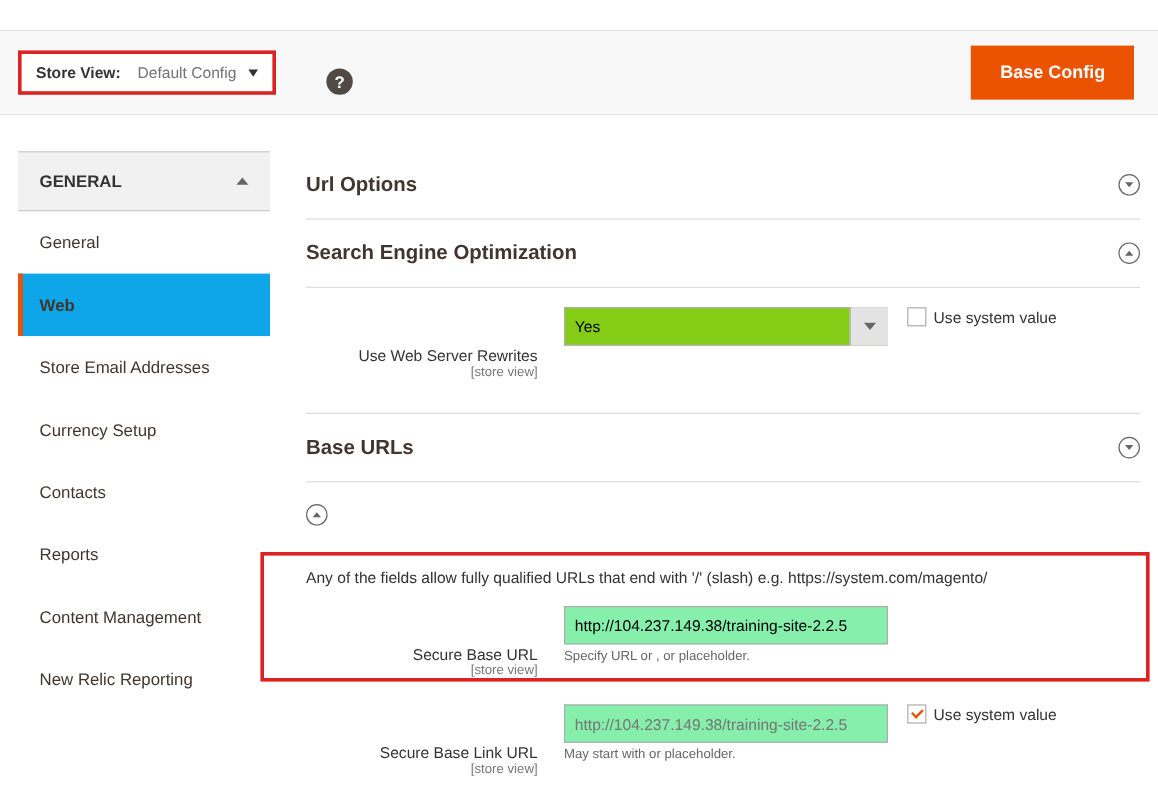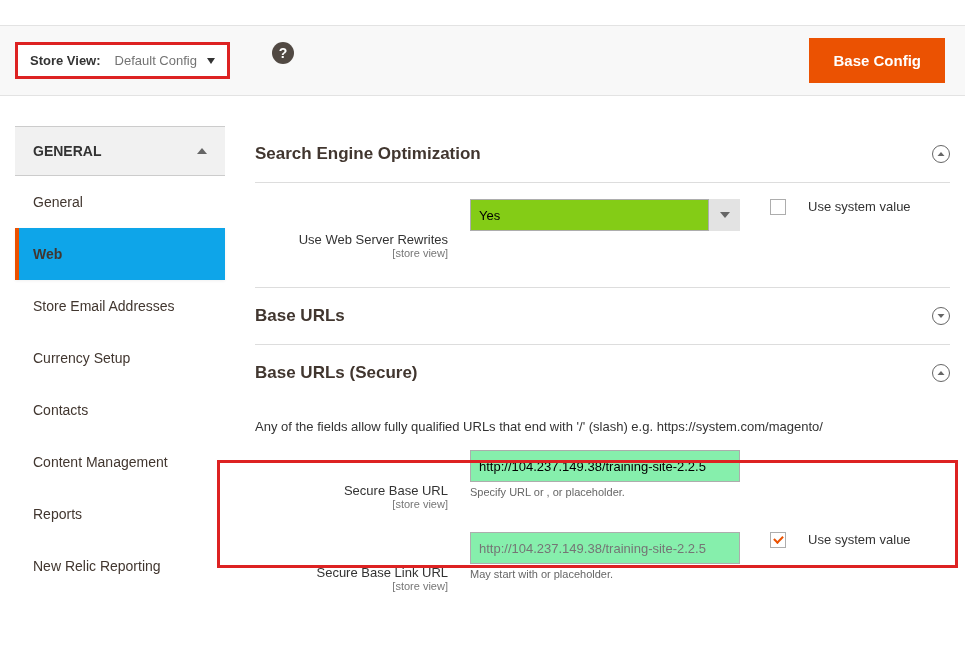--- a/index.html
+++ b/index.html
@@ -1,18 +1,18 @@
 <!DOCTYPE html>
 <html><head>
 <meta charset="utf-8">
 <style>
   * { box-sizing: border-box; margin: 0; padding: 0; }
   body { font-family: 'Helvetica Neue', Arial, sans-serif; font-size: 13px; color: #333; background: #fff; width: 965px; }
   .top-bar { display: flex; align-items: center; justify-content: space-between; padding: 12px 20px 12px 15px; border-top: 1px solid #e3e3e3; border-bottom: 1px solid #e3e3e3; margin-top: 25px; background: #f8f8f8; }
-  .top-left { display: flex; align-items: flex-start; gap: 12px; }
+  .top-left { display: flex; align-items: flex-end; gap: 12px; }
   .store-view-wrap { display: flex; align-items: center; border: 3px solid #d22; padding: 8px 12px; background: #fff; position: relative; }
   .sv-label { font-weight: 600; margin-right: 14px; }
   .sv-value { color: #737373; }
   .sv-caret { margin-left: 10px; display: inline-block; width: 0; height: 0; border-left: 4px solid transparent; border-right: 4px solid transparent; border-top: 6px solid #333; }
   .help-icon { width: 22px; height: 22px; border-radius: 50%; background: #514943; color: #fff; display: flex; align-items: center; justify-content: center; font-weight: bold; font-size: 14px; margin-left: 30px; }
   .save-btn { background: #eb5202; color: #fff; border: none; padding: 14px 24px; font-size: 15px; font-weight: 600; cursor: pointer; }
   .content { display: flex; margin-top: 30px; padding: 0 15px; }
   .sidebar { width: 210px; flex-shrink: 0; }
   .section-head { display: flex; align-items: center; justify-content: space-between; padding: 16px 18px; border: 1px solid #ccc; border-left: none; border-right: none; font-weight: 700; font-size: 14px; color: #333; background: #f1f1f1; cursor: pointer; }
   .chev { width: 0; height: 0; display: inline-block; }
@@ -22,21 +22,21 @@
   .side-item.active { background: #0ea5e9; border-left: 4px solid #eb5202; font-weight: 600; padding-left: 14px; box-shadow: 0 1px 3px rgba(0,0,0,.06); }
   .main { flex: 1; padding-left: 30px; position: relative; }
   .fieldset-head { display: flex; align-items: center; justify-content: space-between; padding: 18px 0; border-bottom: 1px solid #ddd; cursor: pointer; }
   .fieldset-head h2 { font-size: 17px; font-weight: 600; color: #41362f; }
   .circle-chev { width: 18px; height: 18px; border: 1px solid #666; border-radius: 50%; display: flex; align-items: center; justify-content: center; }
   .circle-chev .chev { transform: scale(.7); }
   .row { display: flex; align-items: flex-start; padding: 16px 0 6px; }
   .row-label { width: 215px; text-align: right; padding-right: 22px; font-size: 13px; color: #333; margin-top: 33px; }
   .row-label .scope { display: block; font-size: 11px; color: #777; }
   .row-field { width: 270px; }
-  .row-use { padding-left: 30px; display: flex; align-items: flex-start; gap: 22px; color: #333; }
+  .row-use { padding-left: 16px; display: flex; align-items: center; gap: 6px; color: #333; }
   select, input[type=text] { width: 100%; height: 32px; border: 1px solid #adadad; padding: 0 8px; font-size: 13px; background: #86efac; }
   select { appearance: none; background: #84cc16; }
   .select-wrap { position: relative; }
   .select-wrap .dd { position: absolute; right: 0; top: 0; width: 32px; height: 32px; background: #e3e3e3; border-left: 1px solid #adadad; display: flex; align-items: center; justify-content: center; pointer-events: none; }
   .hint { font-size: 11px; color: #666; margin-top: 4px; }
   .disabled-input { background: #f2f2f2; color: #777; }
   .checkbox { width: 16px; height: 16px; border: 1px solid #adadad; display: inline-flex; align-items: center; justify-content: center; flex-shrink: 0; }
   .checkbox.checked::after { content:''; width:7px; height:4px; border-left:2px solid #eb5202; border-bottom:2px solid #eb5202; transform: rotate(-45deg) translate(1px,-1px); }
   .red-box { position: absolute; border: 3px solid #d22; pointer-events: none; }
   .desc { color: #333; font-size: 13px; padding: 18px 0 0; }
@@ -60,26 +60,32 @@
   <div class="sidebar">
     <div class="section-head">
       <span>GENERAL</span>
       <span class="chev up"></span>
     </div>
     <div class="side-item"><span>General</span></div>
     <div class="side-item active"><span>Web</span></div>
     <div class="side-item"><span>Store Email Addresses</span></div>
     <div class="side-item"><span>Currency Setup</span></div>
     <div class="side-item"><span>Contacts</span></div>
+    <div class="side-item"><span>Reports</span></div>
     <div class="side-item"><span>Content Management</span></div>
-    <div class="side-item"><span>Reports</span></div>
     <div class="side-item"><span>New Relic Reporting</span></div>
   </div>
 
   <div class="main">
+    <div class="fieldset-head">
+      <h2>Url Options</h2>
+      <span class="circle-chev">
+          <span class="chev down"></span>
+        </span>
+    </div>
 
     <div class="fieldset-head">
       <h2>Search Engine Optimization</h2>
       <span class="circle-chev">
           <span class="chev up"></span>
         </span>
     </div>
     <div class="row" style="border-bottom:1px solid #ddd; padding-bottom:28px;">
       <div class="row-label">
         <span>Use Web Server Rewrites</span>
@@ -100,21 +106,20 @@
     </div>
 
     <div class="fieldset-head" style="border-bottom:1px solid #ddd;">
       <h2>Base URLs</h2>
       <span class="circle-chev">
           <span class="chev down"></span>
         </span>
     </div>
 
     <div class="fieldset-head" style="border-bottom:none;">
-      <h2>Base URLs (Secure)</h2>
       <span class="circle-chev">
           <span class="chev up"></span>
         </span>
     </div>
 
     <div class="red-box" style="left:-8px; top:334px; right:-8px; height:108px;"></div>
 
     <p class="desc">Any of the fields allow fully qualified URLs that end with '/' (slash) e.g. https://system.com/magento/</p>
 
     <div class="row">

